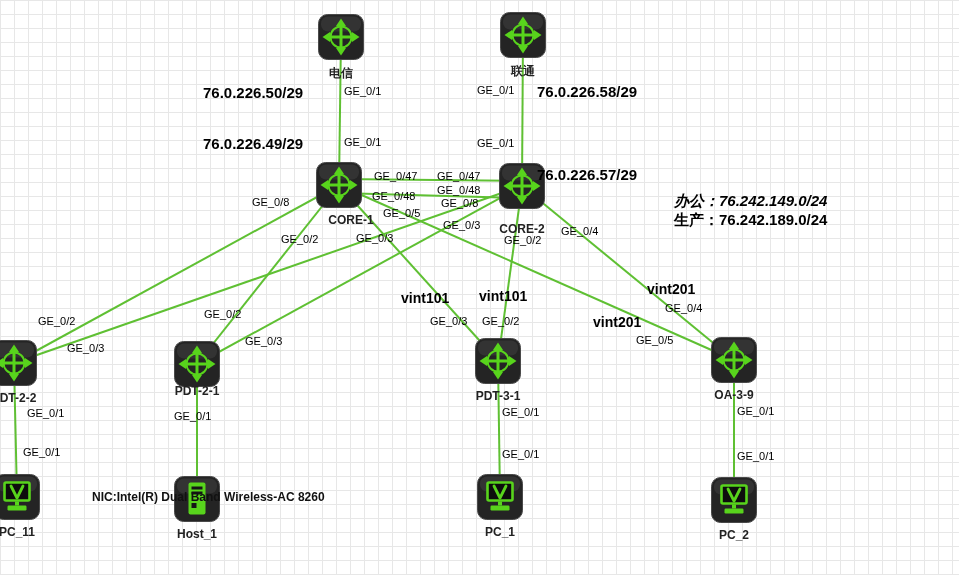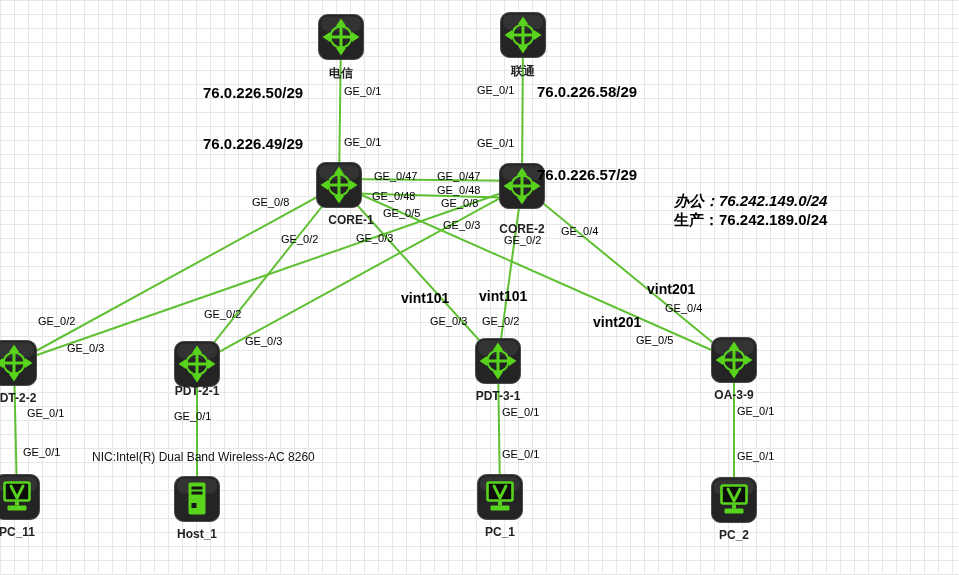--- a/index.html
+++ b/index.html
@@ -18,21 +18,21 @@
   .node-label{
     position:absolute;z-index:3;width:120px;text-align:center;
     font-size:12px;font-weight:700;color:#222;white-space:nowrap;
   }
   .port-label{
     position:absolute;z-index:3;font-size:11px;color:#000;white-space:nowrap;
   }
   .ann{position:absolute;z-index:3;white-space:nowrap;color:#000;}
   .ann.ip{font-size:15px;font-weight:700;}
   .ann.vint{font-size:14px;font-weight:700;}
-  .ann.nic{font-size:12px;font-weight:400;color:#111;}
+  .ann.nic{font-size:12px;font-weight:700;color:#111;margin-top:40px;}
 </style>
 </head>
 <body>
 
 <div id="canvas" style="width: 959px; height: 575px;">
     <svg id="links-layer" width="959" height="575">
       <line x1="341" y1="37" x2="339" y2="185" stroke="#5fc033" stroke-width="2"></line>
       <line x1="523" y1="35" x2="522" y2="186" stroke="#5fc033" stroke-width="2"></line>
       <line x1="339" y1="179" x2="522" y2="181" stroke="#5fc033" stroke-width="2"></line>
       <line x1="339" y1="193" x2="522" y2="198" stroke="#5fc033" stroke-width="2"></line>

